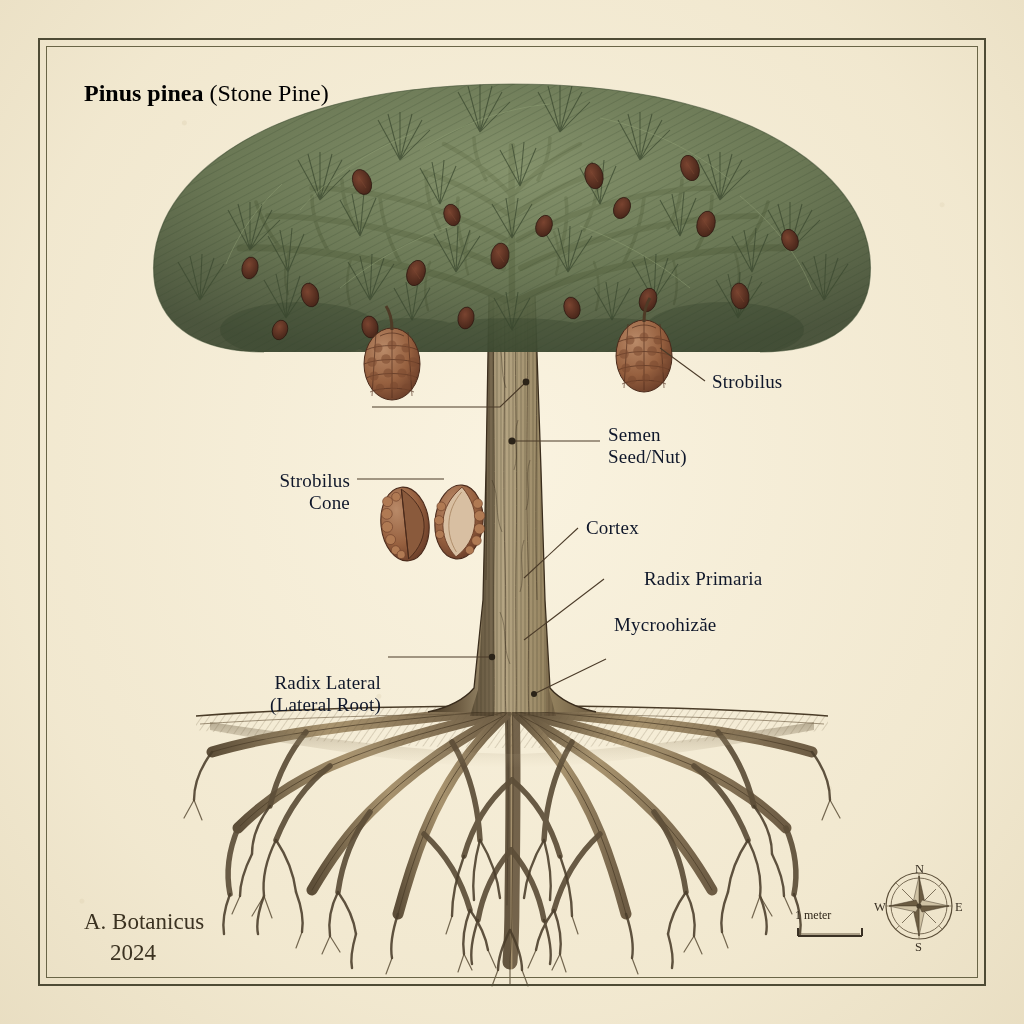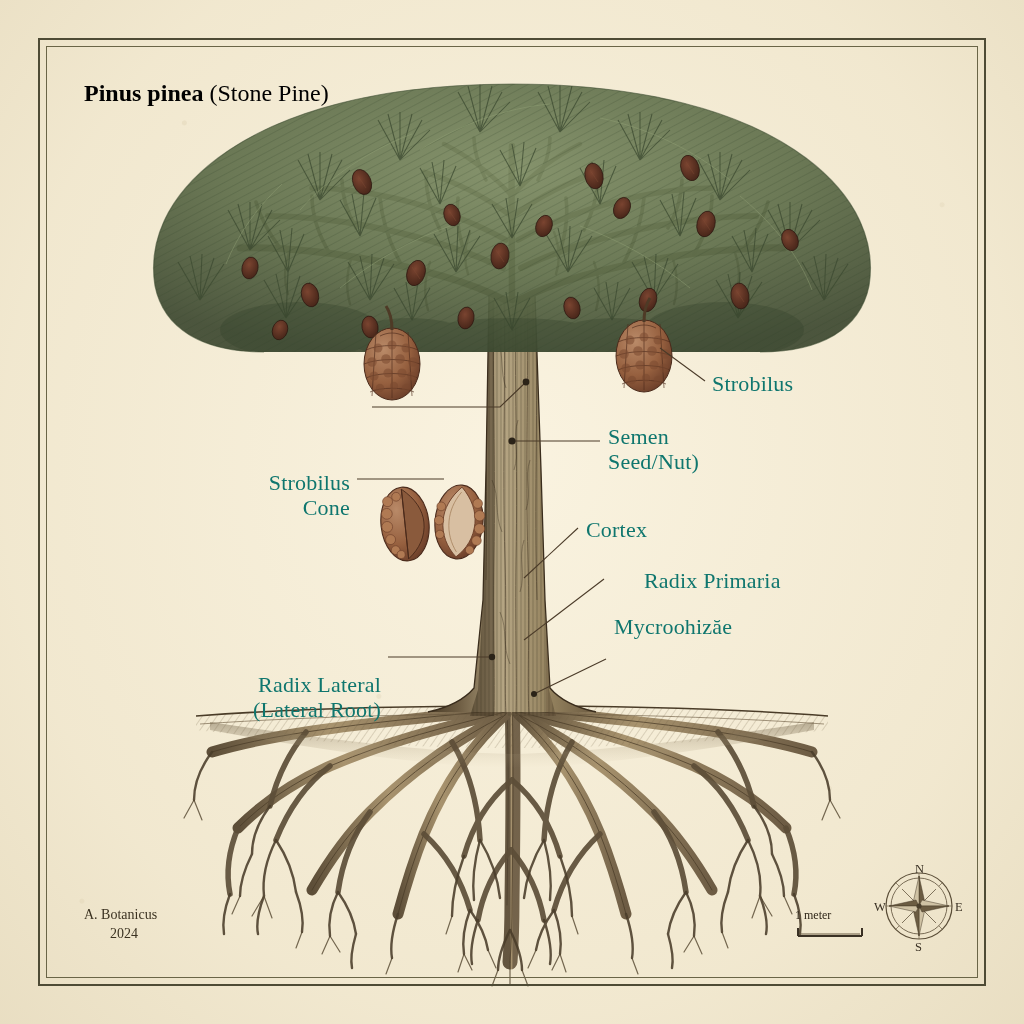--- a/index.html
+++ b/index.html
@@ -34,35 +34,35 @@
   }
   #border-inner {
     position: absolute;
     left: 46px; top: 46px; right: 46px; bottom: 46px;
     border: 1px solid #6a6547;
   }
   #art { position: absolute; inset: 0; }
 
   .lbl {
     position: absolute;
-    color: #0f766e;
-    font-size: 22px;
+    color: #0f172a;
+    font-size: 19px;
     line-height: 1.15;
     letter-spacing: .2px;
     white-space: pre;
   }
   .lbl.r { text-align: right; }
   #title {
     position: absolute; left: 84px; top: 74px;
     font-size: 24px; color: #000000; white-space: pre; margin-top: 6px;
   }
   #title .sci { font-weight: 700; }
   #sig {
     position: absolute; left: 84px; top: 906px;
-    font-size: 14px; color: #3b3221; line-height: 1.35;
+    font-size: 23px; color: #3b3221; line-height: 1.35;
   }
   #sig .yr { display:block; padding-left: 26px; }
   #scale-label {
     position: absolute; left: 795px; top: 908px;
     font-size: 12px; color: #2e2517;
   }
   .cmp-letter {
     position: absolute; font-size: 12.5px; color: #3a3124;
   }
 </style>

